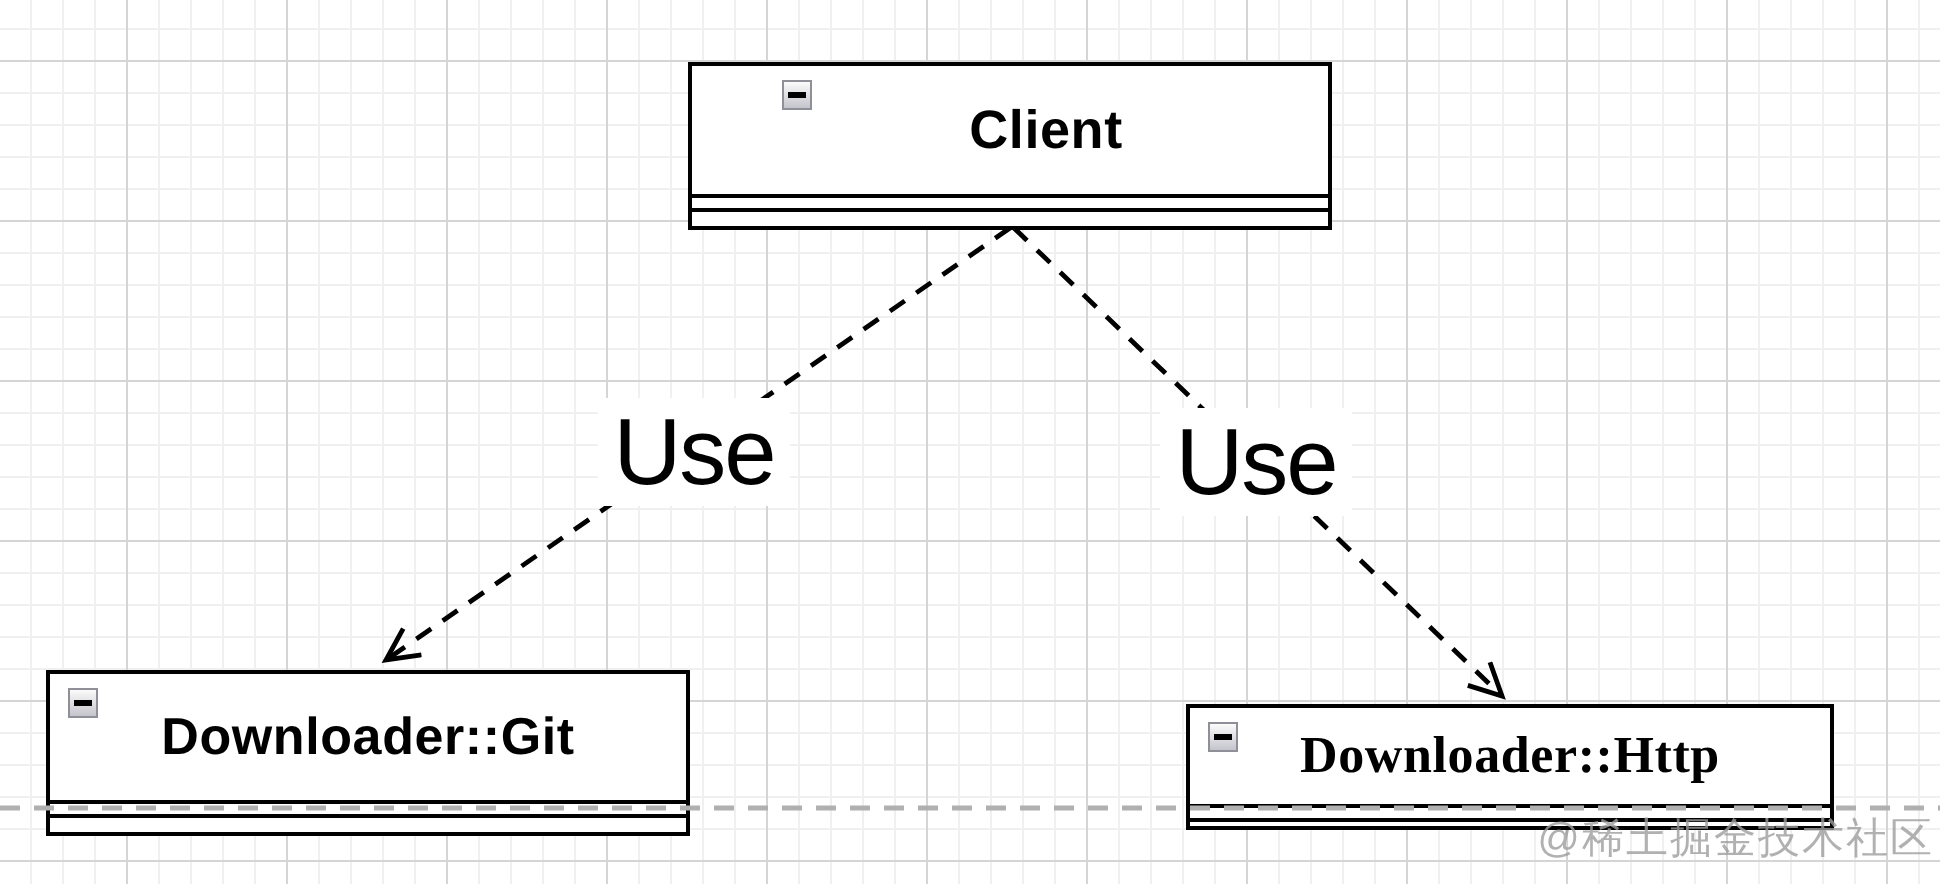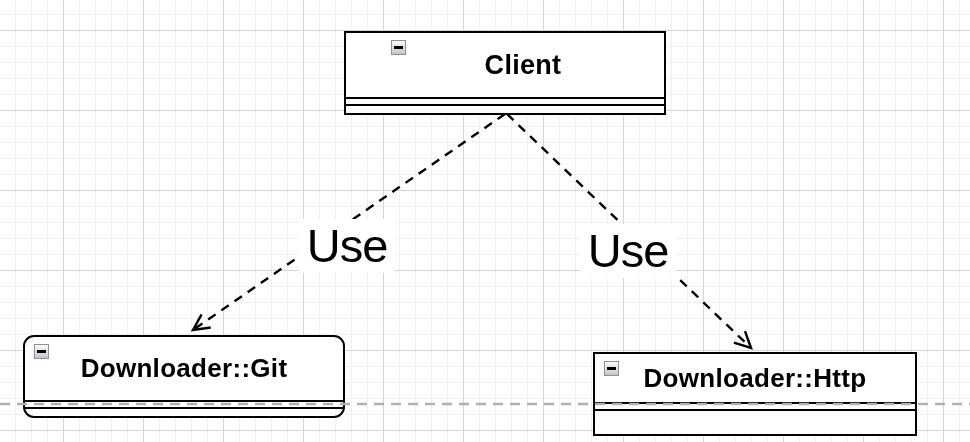--- a/index.html
+++ b/index.html
@@ -43,23 +43,23 @@
     letter-spacing: 0.3px;
   }
   .uml-sec {
     border-top: 2px solid #000000;
   }
   .sec-a { height: 5px; }
   .sec-b { height: 7px; }
 
   .node-client { left: 344px; top: 31px;  width: 322px; height: 84px; }
   .node-client .uml-title { height: 64px; font-size: 27px; margin-left: 36px; }
-  .node-git    { left: 23px;  top: 335px; width: 322px; height: 83px; border-radius: 11px; }
+  .node-git    { left: 23px;  top: 335px; width: 322px; height: 83px; }
   .node-git .uml-title { height: 63px; }
-  .node-http   { left: 593px; top: 352px; width: 324px; height: 84px; }
+  .node-http   { left: 593px; top: 352px; width: 324px; height: 63px; font-family: Liberation Serif, serif; }
   .node-http .uml-title { height: 48px; }
 
   
   .collapse {
     position: absolute;
     left: 9px;
     top: 7px;
     width: 15px;
     height: 15px;
     border: 1px solid #8f8f98;
@@ -91,21 +91,20 @@
     position: absolute;
     z-index: 4;
     background: #ffffff;
     color: #000000;
     font-size: 47px;
     line-height: 54px;
     height: 54px;
     text-align: center;
     padding: 0 4px;
     letter-spacing: -1px;
-    margin-top: 20px;
   }
   .label-git  { left: 299px; top: 199px; width: 88px; }
   .label-http { left: 580px; top: 204px; width: 88px; }
 
   
   .watermark {
     position: absolute;
     right: 3px;
     top: 405px;
     z-index: 6;
@@ -161,14 +160,15 @@
       </span>
       <span>Downloader::Http</span>
     </div>
     <div class="uml-sec sec-a"></div>
     <div class="uml-sec sec-b"></div>
   </div>
 
   <div class="edge-label label-git">Use</div>
   <div class="edge-label label-http">Use</div>
 
+  <div class="watermark">@稀土掘金技术社区</div>
 
 </div>
 
 </body></html>

